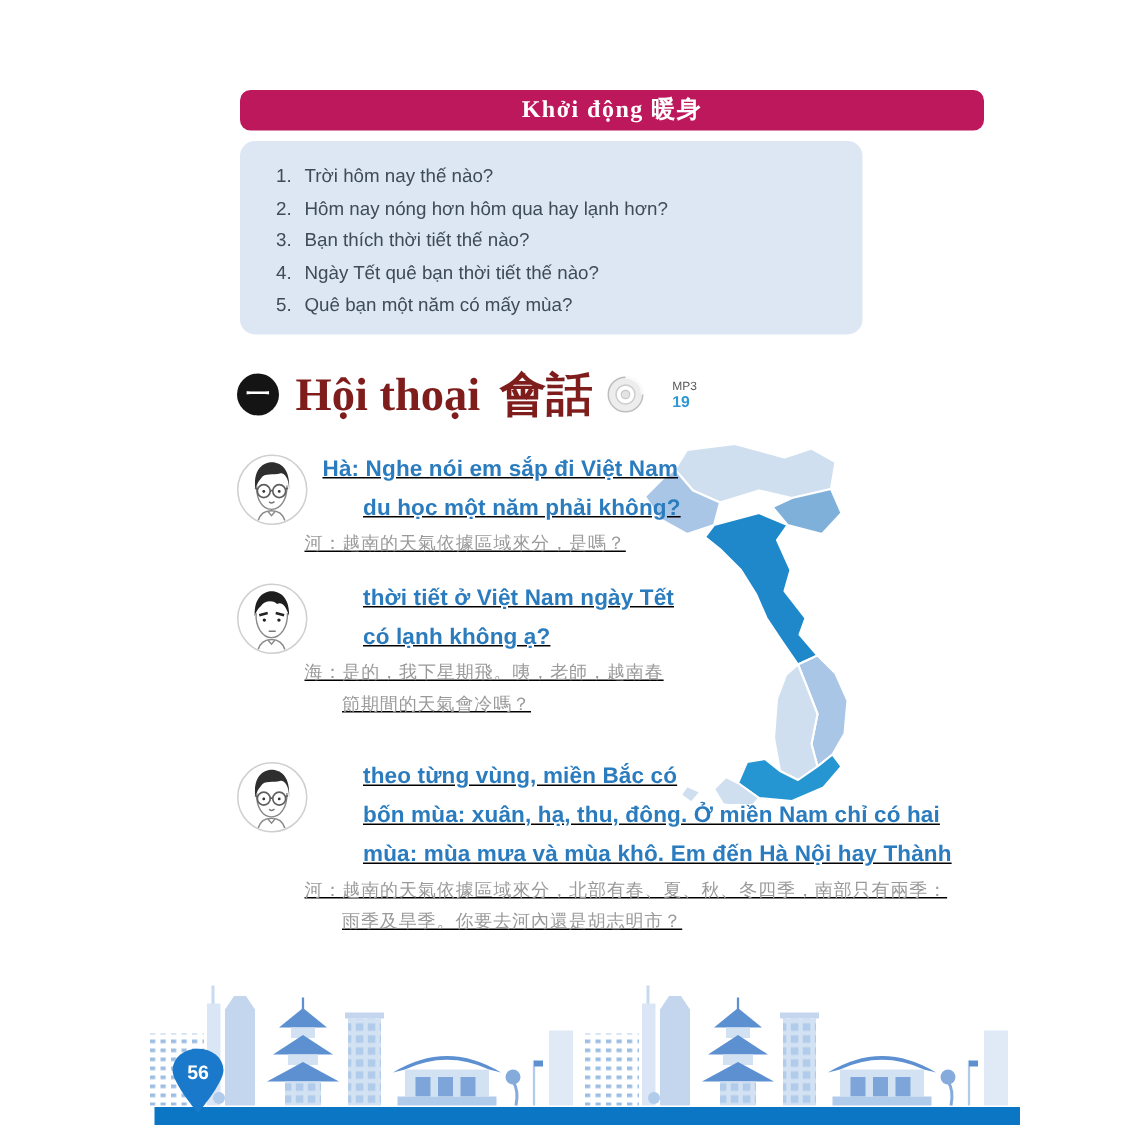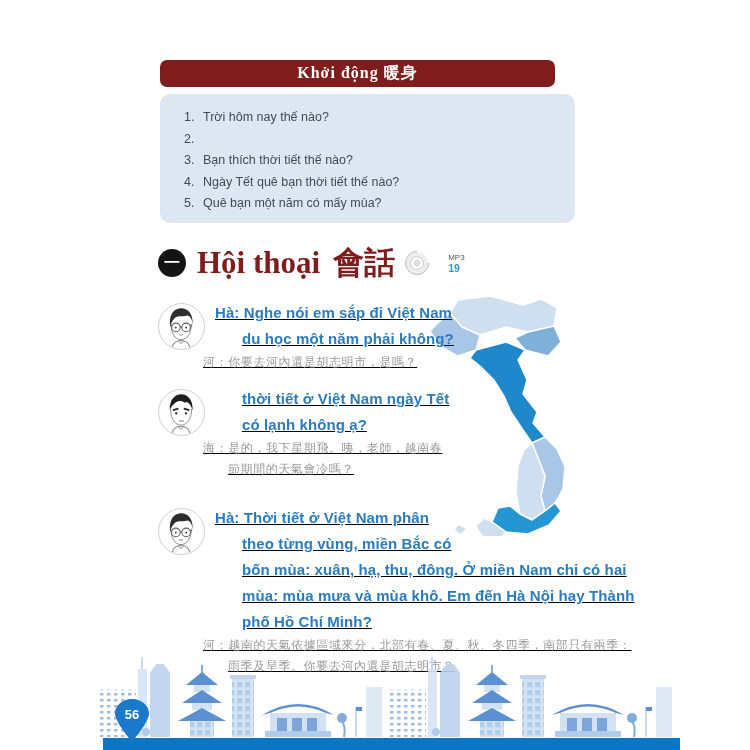--- a/index.html
+++ b/index.html
@@ -1,20 +1,20 @@
 <!DOCTYPE html>
 <html><head>
 <meta charset="utf-8">
 <style>
   html,body{margin:0;padding:0;background:#fff;}
   .page{position:relative;width:750px;height:750px;background:#ffffff;overflow:hidden;
         font-family:"Liberation Sans",sans-serif;}
 
   
-  .banner{position:absolute;left:160px;top:60px;width:395px;height:27px;background:#7f1d1d;
+  .banner{position:absolute;left:160px;top:60px;width:496px;height:27px;background:#be185d;
           border-radius:7px;display:flex;align-items:center;justify-content:center;}
   .banner span{color:#ffffff;font-weight:bold;font-size:16px;letter-spacing:1px;
                font-family:"Liberation Serif",serif;}
 
   
   .qbox{position:absolute;left:160px;top:94px;width:415px;height:129px;background:#dce7f3;
         border-radius:10px;box-sizing:border-box;padding:17px 10px 0 24px;}
   .q{display:flex;font-size:12.5px;color:#3f4b57;margin-bottom:9px;line-height:12.5px;}
   .qnum{width:19px;flex:0 0 19px;}
 
@@ -88,20 +88,21 @@
     <span>Khởi động 暖身</span>
   </div>
 
   <div class="qbox">
     <div class="q">
       <span class="qnum">1.</span>
       <span>Trời hôm nay thế nào?</span>
     </div>
     <div class="q">
       <span class="qnum">2.</span>
+      <span>Hôm nay nóng hơn hôm qua hay lạnh hơn?</span>
     </div>
     <div class="q">
       <span class="qnum">3.</span>
       <span>Bạn thích thời tiết thế nào?</span>
     </div>
     <div class="q">
       <span class="qnum">4.</span>
       <span>Ngày Tết quê bạn thời tiết thế nào?</span>
     </div>
     <div class="q">
@@ -144,21 +145,21 @@
 
   <div class="dialogue" style="top:300px;">
     <div class="avatar">
       <svg viewBox="0 0 47 47">
           <use href="#face-ha"></use>
         </svg>
     </div>
     <div class="lines">
       <div class="viet">Hà: Nghe nói em sắp đi Việt Nam</div>
       <div class="viet cont">du học một năm phải không?</div>
-      <div class="cn">河：你要去河內還是胡志明市，是嗎？</div>
+      <div class="cn">河：越南的天氣依據區域來分，是嗎？</div>
     </div>
   </div>
 
   <div class="dialogue" style="top:386px;">
     <div class="avatar">
       <svg viewBox="0 0 47 47">
           <use href="#face-hai"></use>
         </svg>
     </div>
     <div class="lines">
@@ -169,25 +170,23 @@
     </div>
   </div>
 
   <div class="dialogue" style="top:505px;">
     <div class="avatar">
       <svg viewBox="0 0 47 47">
           <use href="#face-ha"></use>
         </svg>
     </div>
     <div class="lines">
-      <div class="viet">Hà: Thời tiết ở Việt Nam phân</div>
       <div class="viet cont">theo từng vùng, miền Bắc có</div>
       <div class="viet cont">bốn mùa: xuân, hạ, thu, đông. Ở miền Nam chỉ có hai</div>
       <div class="viet cont">mùa: mùa mưa và mùa khô. Em đến Hà Nội hay Thành</div>
-      <div class="viet cont">phố Hồ Chí Minh?</div>
       <div class="cn">河：越南的天氣依據區域來分，北部有春、夏、秋、冬四季，南部只有兩季：</div>
       <div class="cn cont">雨季及旱季。你要去河內還是胡志明市？</div>
     </div>
   </div>
 
   <svg class="city" width="750" height="85" viewBox="0 0 750 85" opacity="0.9">
     <defs>
       <pattern id="dots" width="7" height="6" patternUnits="userSpaceOnUse">
         <rect width="3.5" height="2.5" fill="#93b7e0"></rect>
       </pattern>

